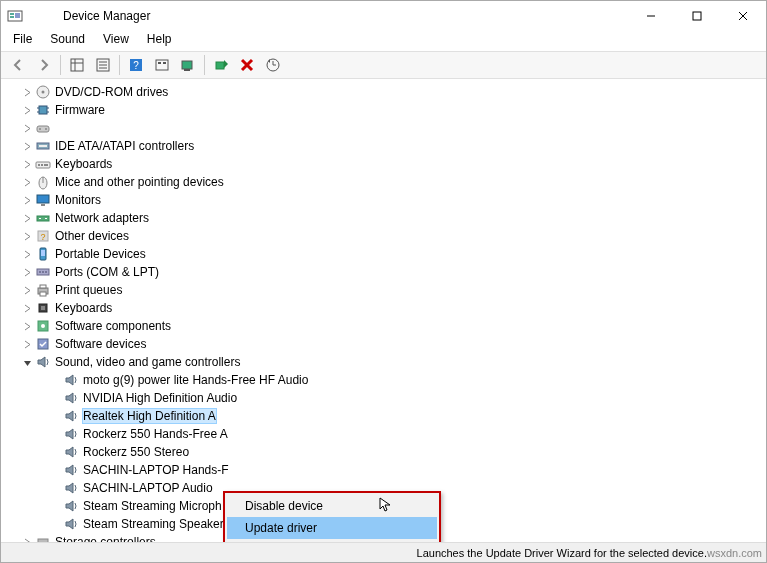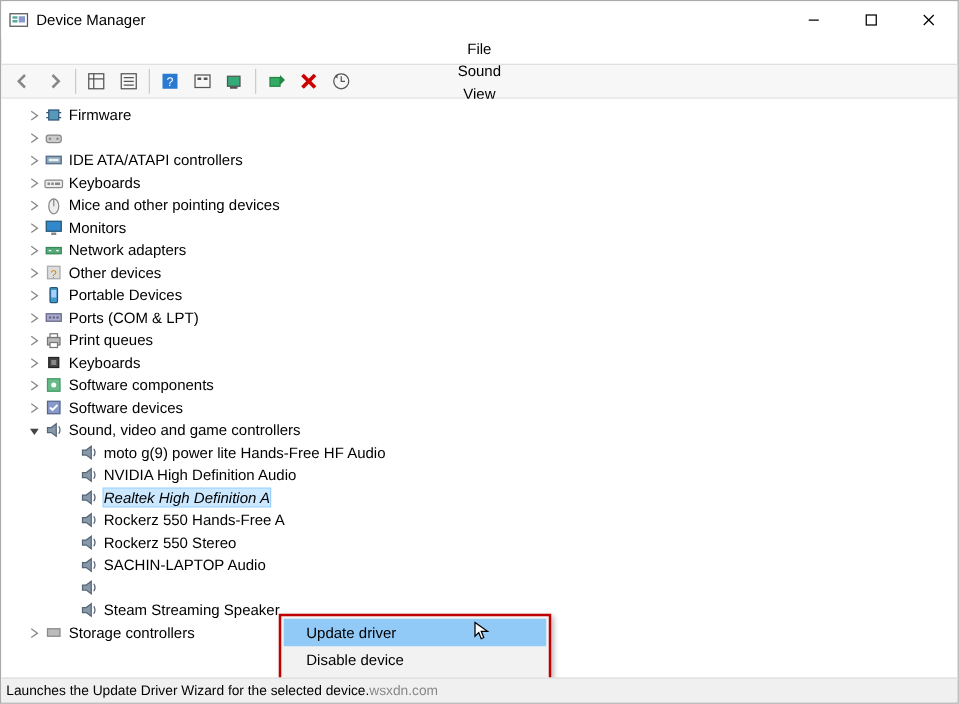--- a/index.html
+++ b/index.html
@@ -17,31 +17,29 @@
   }
   
   .titlebar {
     height: 30px;
     display: flex;
     align-items: center;
     padding: 0 0 0 6px;
     background: #fff;
   }
   .titlebar .app-icon { width: 16px; height: 16px; margin-right: 6px; display:inline-flex;}
-  .titlebar .title { flex: 1; font-size: 12px; }
+  .titlebar .title { flex: 1; font-size: 12px; margin-left: 34px; }
   .win-btn { width: 46px; height: 30px; display:flex; align-items:center; justify-content:center; }
   .win-btn svg { width: 10px; height: 10px; }
   
   .menubar {
     height: 20px;
     display: flex;
-    align-items: center;
     padding: 0 4px;
     gap: 2px;
-    flex-direction: column;
   }
   .menubar .menu-item { padding: 1px 8px; }
   
   .toolbar {
     height: 28px;
     border-top: 1px solid #e0e0e0;
     border-bottom: 1px solid #e0e0e0;
     display: flex;
     align-items: center;
     padding: 0 4px;
@@ -59,21 +57,21 @@
     align-items: center;
     height: 18px;
     white-space: nowrap;
   }
   .indent0 { padding-left: 14px; }
   .indent1 { padding-left: 56px; }
   .chev { width: 12px; display:inline-flex; justify-content:center; align-items:center; color:#666; margin-right:2px;}
   .chev svg{width:9px;height:9px;}
   .ico { width:16px; height:16px; margin-right:4px; display:inline-flex; align-items:center; justify-content:center;}
   .lbl { }
-  .selected { background:#cce8ff; outline:1px solid #99d1ff;font-style:italic; }
+  .selected { background:#cce8ff; outline:1px solid #99d1ff; }
   
   .ctx {
     position: absolute;
     left: 222px; top: 412px;
     width: 218px;
     background:#f2f2f2;
     border:2px solid #c00000;
     box-shadow: 2px 2px 4px rgba(0,0,0,0.25);
     padding:2px;
     font-size:12px;
@@ -84,21 +82,21 @@
   .statusbar {
     position:absolute;
     left:0; right:0; bottom:0;
     height:20px;
     border-top:1px solid #ddd;
     background:#f0f0f0;
     display:flex;
     align-items:center;
     padding:0 4px;
     font-size:11px;
-    justify-content:flex-start;
+    justify-content:flex-end;
   }
   .cursor {
     position:absolute;
     left:378px; top:418px;
     width:16px; height:16px;
     pointer-events:none;
   }
 </style>
 </head>
 <body>
@@ -210,20 +208,34 @@
 <div class="tree-wrap">
   <div class="tree" id="tree">
       <div class="row indent0">
     <span class="chev">
           <svg viewBox="0 0 9 9">
             <path d="M2 1 L7 4.5 L2 8" fill="none" stroke="#888" stroke-width="1"></path>
           </svg>
         </span>
     <span class="ico">
           <svg viewBox="0 0 16 16">
+            <circle cx="8" cy="8" r="6" fill="#eee" stroke="#888"></circle>
+            <circle cx="8" cy="8" r="1.5" fill="#888"></circle>
+          </svg>
+        </span>
+    <span class="lbl">DVD/CD-ROM drives</span>
+  </div>
+      <div class="row indent0">
+    <span class="chev">
+          <svg viewBox="0 0 9 9">
+            <path d="M2 1 L7 4.5 L2 8" fill="none" stroke="#888" stroke-width="1"></path>
+          </svg>
+        </span>
+    <span class="ico">
+          <svg viewBox="0 0 16 16">
             <rect x="4" y="4" width="8" height="8" fill="#59b" stroke="#357"></rect>
             <line x1="2" y1="6" x2="4" y2="6" stroke="#357"></line>
             <line x1="2" y1="10" x2="4" y2="10" stroke="#357"></line>
             <line x1="12" y1="6" x2="14" y2="6" stroke="#357"></line>
             <line x1="12" y1="10" x2="14" y2="10" stroke="#357"></line>
           </svg>
         </span>
     <span class="lbl">Firmware</span>
   </div>
       <div class="row indent0">
@@ -473,29 +485,39 @@
         </span>
     <span class="lbl">Rockerz 550 Stereo</span>
   </div>
       <div class="row indent1">
     <span class="ico">
           <svg viewBox="0 0 16 16">
             <path d="M3 6 L6 6 L10 3 L10 13 L6 10 L3 10 Z" fill="#89a" stroke="#567"></path>
             <path d="M12 5 Q14 8 12 11" fill="none" stroke="#567"></path>
           </svg>
         </span>
+    <span class="lbl">SACHIN-LAPTOP Hands-F</span>
+  </div>
+      <div class="row indent1">
+    <span class="ico">
+          <svg viewBox="0 0 16 16">
+            <path d="M3 6 L6 6 L10 3 L10 13 L6 10 L3 10 Z" fill="#89a" stroke="#567"></path>
+            <path d="M12 5 Q14 8 12 11" fill="none" stroke="#567"></path>
+          </svg>
+        </span>
     <span class="lbl">SACHIN-LAPTOP Audio</span>
   </div>
       <div class="row indent1">
     <span class="ico">
           <svg viewBox="0 0 16 16">
             <path d="M3 6 L6 6 L10 3 L10 13 L6 10 L3 10 Z" fill="#89a" stroke="#567"></path>
             <path d="M12 5 Q14 8 12 11" fill="none" stroke="#567"></path>
           </svg>
         </span>
+    <span class="lbl">Steam Streaming Microph</span>
   </div>
       <div class="row indent1">
     <span class="ico">
           <svg viewBox="0 0 16 16">
             <path d="M3 6 L6 6 L10 3 L10 13 L6 10 L3 10 Z" fill="#89a" stroke="#567"></path>
             <path d="M12 5 Q14 8 12 11" fill="none" stroke="#567"></path>
           </svg>
         </span>
     <span class="lbl">Steam Streaming Speaker</span>
   </div>
@@ -508,22 +530,22 @@
     <span class="ico">
           <svg viewBox="0 0 16 16">
             <rect x="3" y="5" width="10" height="6" fill="#bbb" stroke="#888"></rect>
           </svg>
         </span>
     <span class="lbl">Storage controllers</span>
   </div>
     </div>
 
   <div class="ctx" id="ctx">
+      <div class="ctx-item">Disable device</div>
       <div class="ctx-item hl">Update driver</div>
-      <div class="ctx-item">Disable device</div>
       <div class="ctx-item">Uninstall device</div>
     </div>
 
   <svg class="cursor" viewBox="0 0 16 16">
       <path d="M1 1 L1 12 L4 9 L6 14 L8 13 L6 8 L11 8 Z" fill="#fff" stroke="#000" stroke-width="1"></path>
     </svg>
 </div>
 
 <div class="statusbar">
   <span>Launches the Update Driver Wizard for the selected device.</span>

